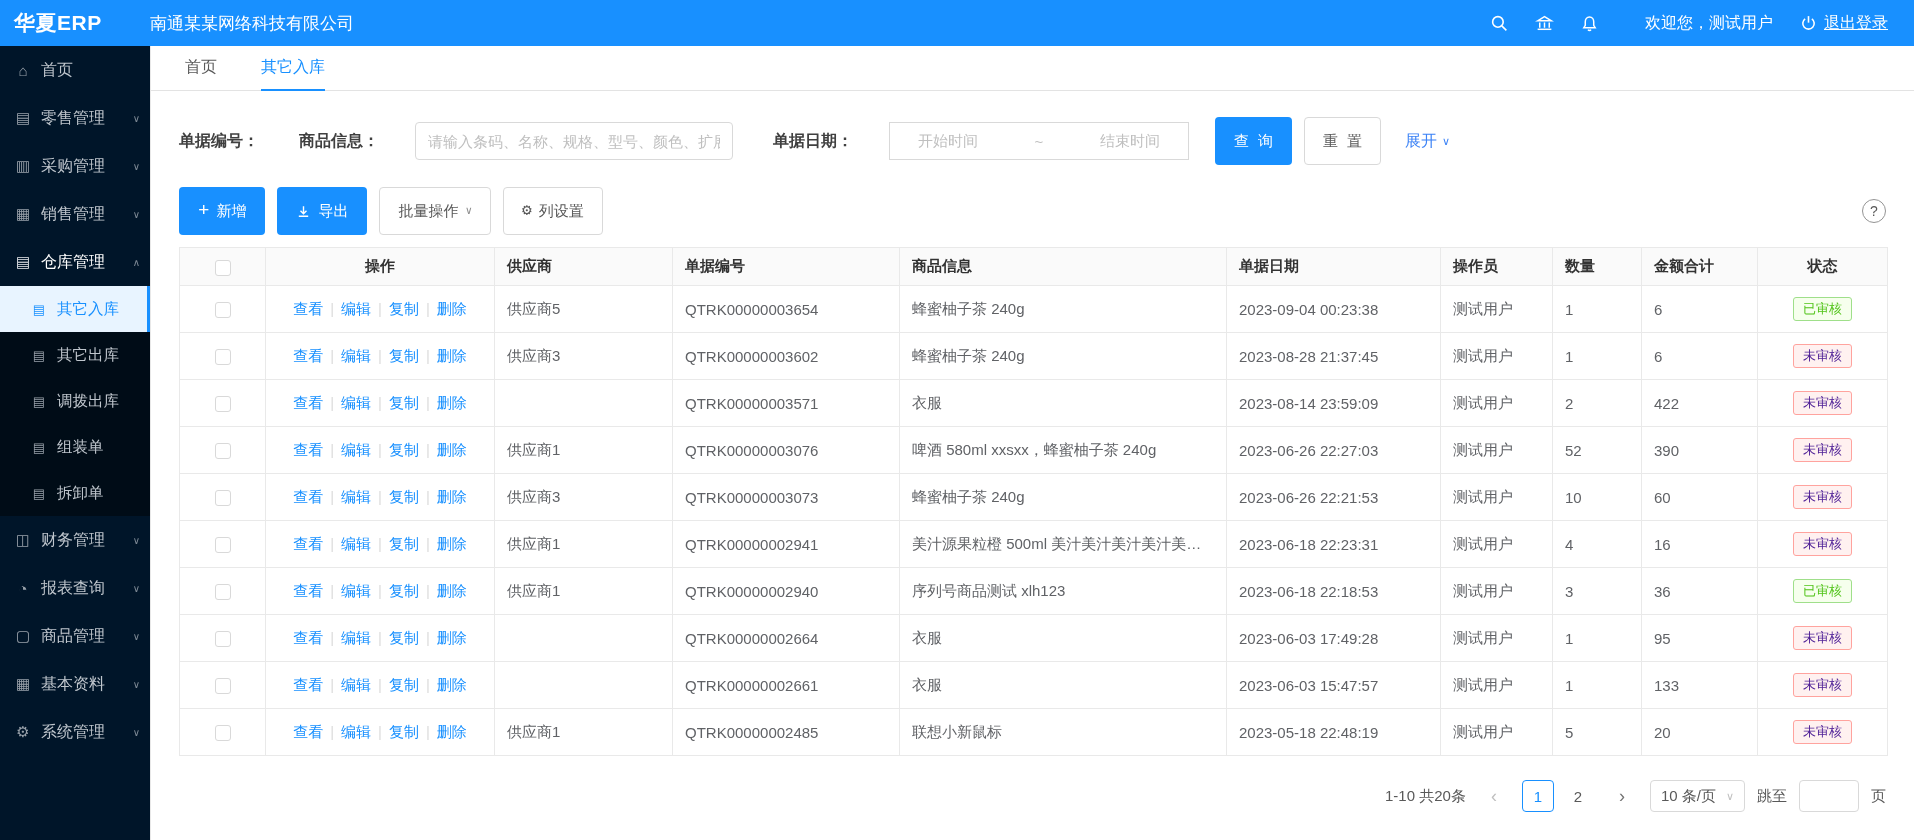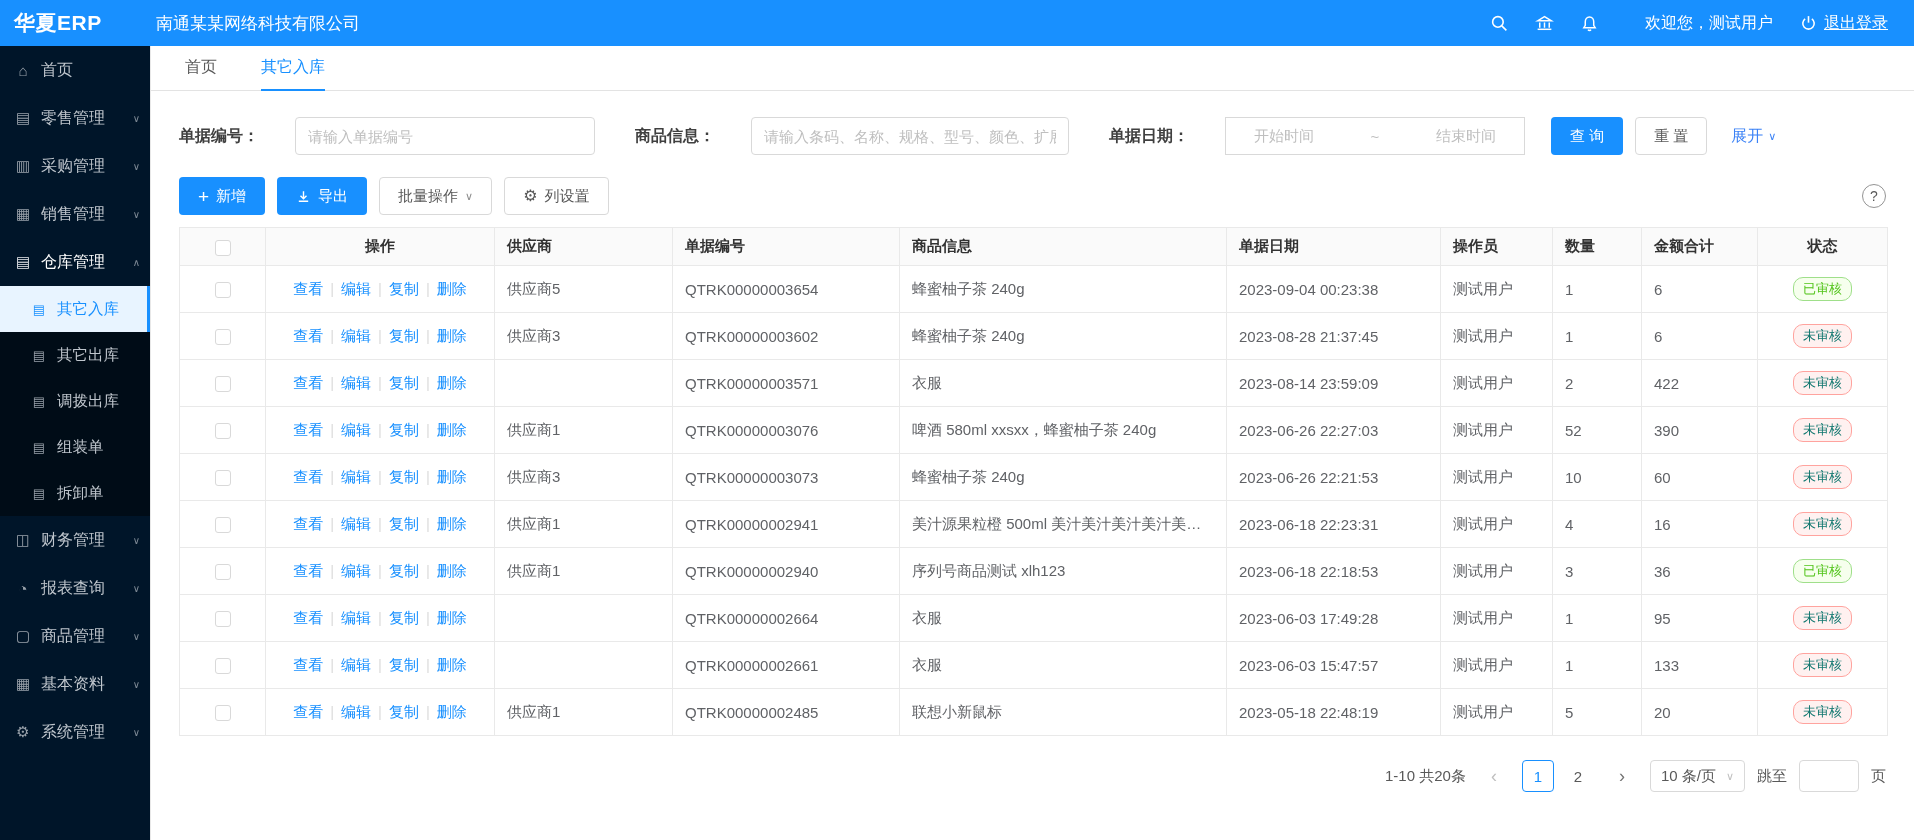--- a/index.html
+++ b/index.html
@@ -3,21 +3,21 @@
 <meta charset="utf-8">
 <style>
   html,body{margin:0;padding:0;background:#fff;}
   .app{width:1914px;height:840px;display:flex;flex-direction:column;overflow:hidden;
        font-family:"Liberation Sans","DejaVu Sans",sans-serif;box-sizing:border-box;}
   *{box-sizing:border-box;}
 
   
   .topbar{height:46px;flex:0 0 46px;background:#1890ff;display:flex;align-items:center;color:#fff;}
   .logo{width:150px;flex:0 0 150px;padding-left:14px;font-size:21px;font-weight:700;letter-spacing:.5px;white-space:nowrap;}
-  .company{font-size:17px;margin-left:6px;white-space:nowrap;text-align:center;}
+  .company{font-size:17px;margin-left:0;white-space:nowrap;text-align:center;}
   .topbar-right{margin-left:auto;display:flex;align-items:center;gap:26px;padding-right:26px;font-size:16px;}
   .tb-icon{width:19px;height:19px;display:block;cursor:pointer;color:#fff;}
   .welcome{white-space:nowrap;cursor:default;margin-left:20px;}
   .logout{display:flex;align-items:center;gap:6px;cursor:pointer;white-space:nowrap;text-decoration:underline;}
 
   
   .body{flex:1;display:flex;min-height:0;}
   .sidebar{width:150px;flex:0 0 150px;background:#001529;color:#bfc6cd;overflow:hidden;}
   .menu-item{height:48px;display:flex;align-items:center;gap:9px;padding:0 10px 0 14px;font-size:16px;cursor:pointer;white-space:nowrap;}
   .menu-icon{width:18px;flex:0 0 18px;text-align:center;font-size:15px;color:#98a1aa;}
@@ -44,22 +44,22 @@
   .filter-group + .filter-group{margin-left:40px;}
   .filter-label{font-size:16px;font-weight:700;color:#404040;white-space:nowrap;}
   input.text-input{height:38px;border:1px solid #d9d9d9;border-radius:4px;padding:0 12px;font-size:15px;color:#333;
                    outline:none;font-family:inherit;background:#fff;}
   input::placeholder{color:#bfbfbf;}
   .bill-input{width:300px;margin-left:8px;}
   .goods-input{width:318px;margin-left:8px;}
   .range-box{width:300px;margin-left:8px;height:38px;border:1px solid #d9d9d9;border-radius:0;display:flex;
              align-items:center;justify-content:space-between;font-size:15px;color:#bfbfbf;padding:0 28px;cursor:text;background:#fff;}
 
-  .btn{height:38px;border-radius:4px;font-size:15px;display:inline-flex;align-items:center;justify-content:center;
-       cursor:pointer;border:1px solid transparent;padding:0 18px;gap:7px;font-family:Liberation Sans, sans-serif;white-space:nowrap;}
+  .btn{height:48px;border-radius:4px;font-size:15px;display:inline-flex;align-items:center;justify-content:center;
+       cursor:pointer;border:1px solid transparent;padding:0 18px;gap:7px;font-family:Liberation Mono, monospace;white-space:nowrap;}
   .btn-primary{background:#1890ff;color:#fff;}
   .btn-default{background:#fff;border-color:#d9d9d9;color:#595959;}
   .search-btn{margin-left:26px;}
   .reset-btn{margin-left:12px;}
   .expand-link{margin-left:24px;color:#3b82f6;font-size:16px;display:flex;align-items:center;gap:5px;cursor:pointer;}
   .chev{font-size:11px;line-height:1;}
   .btn-default .chev{color:#8c8c8c;}
   .size-select .chev{color:#bfbfbf;}
   .plus{font-size:19px;line-height:1;font-weight:400;}
   .gear{font-size:16px;line-height:1;}
@@ -74,23 +74,23 @@
   .table-wrap{margin-top:12px;}
   table{width:100%;border-collapse:collapse;table-layout:fixed;}
   th,td{border:1px solid #e9e9e9;}
   thead th{background:#fafafa;height:38px;font-size:15px;color:#333;font-weight:600;text-align:left;padding:0 12px;white-space:nowrap;}
   tbody td{height:47px;font-size:15px;color:#606266;padding:0 12px;background:#fff;white-space:nowrap;overflow:hidden;text-overflow:ellipsis;}
   .center{text-align:center;}
   .op-cell{text-align:center;}
   .op-link{color:#1890ff;cursor:pointer;}
   .op-sep{color:#dcdcdc;margin:0 7px;}
   .checkbox{width:16px;height:16px;border:1px solid #d9d9d9;border-radius:3px;display:inline-block;background:#fff;cursor:pointer;vertical-align:middle;}
-  .badge{display:inline-block;padding:3px 9px;border-radius:10px;font-size:13px;line-height:1.25;}
+  .badge{display:inline-block;padding:3px 9px;border-radius:3px;font-size:13px;line-height:1.25;}
   .badge.approved{color:#52c41a;border:1px solid #9fdf8a;background:#f6ffed;}
-  .badge.pending{color:#0f766e;border:1px solid #ffa39e;background:#fff1f0;}
+  .badge.pending{color:#4c1d95;border:1px solid #ffa39e;background:#fff1f0;}
 
   
   .pager{display:flex;justify-content:flex-end;align-items:center;margin-top:24px;gap:12px;font-size:15px;color:#595959;}
   .pages{display:flex;gap:8px;}
   .page-btn{min-width:32px;height:32px;display:flex;align-items:center;justify-content:center;cursor:pointer;border-radius:4px;}
   .page-btn.arrow{color:#bfbfbf;font-size:18px;}
   .page-btn.arrow.next{color:#737373;}
   .page-num.active{border:1px solid #1890ff;color:#1890ff;}
   .size-select{height:32px;border:1px solid #d9d9d9;border-radius:4px;display:flex;align-items:center;gap:10px;padding:0 10px;cursor:pointer;background:#fff;}
   .jump-input{width:60px;height:32px;border:1px solid #d9d9d9;border-radius:4px;outline:none;font-family:inherit;padding:0 8px;}
@@ -218,21 +218,20 @@
         <div class="tab active">
           <span>其它入库</span>
         </div>
       </div>
 
       <div class="content">
 
         <div class="filters">
           <div class="filter-group">
             <span class="filter-label">单据编号：</span>
-            <input class="text-input bill-input" placeholder="请输入单据编号" style="">
           </div>
           <div class="filter-group">
             <span class="filter-label">商品信息：</span>
             <input class="text-input goods-input" placeholder="请输入条码、名称、规格、型号、颜色、扩展..." style="">
           </div>
           <div class="filter-group">
             <span class="filter-label">单据日期：</span>
             <div class="range-box">
               <span>开始时间</span>
               <span>~</span>

